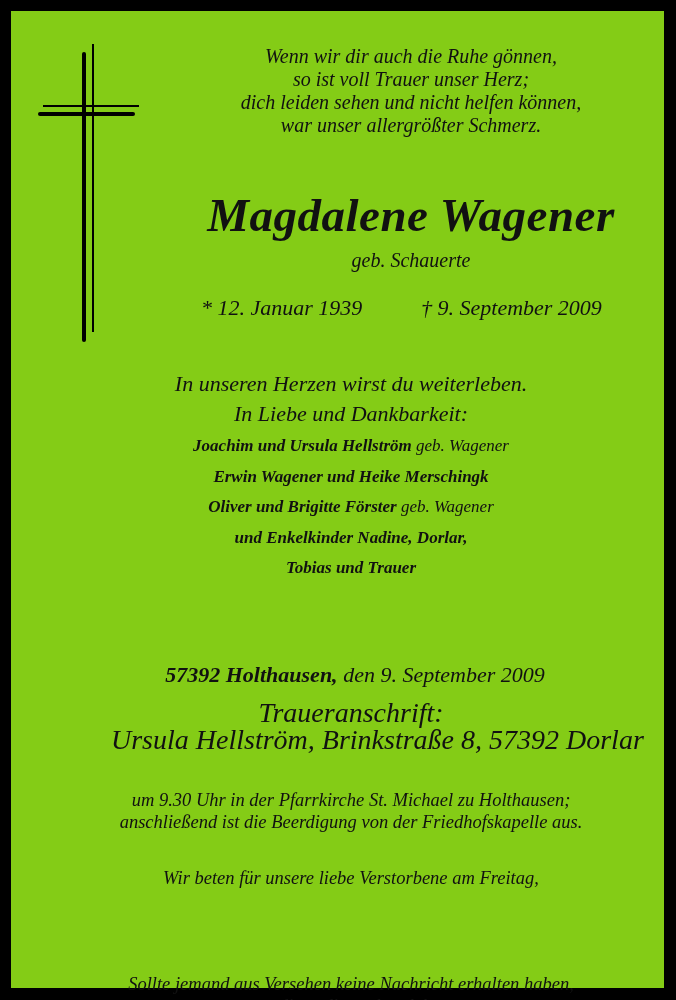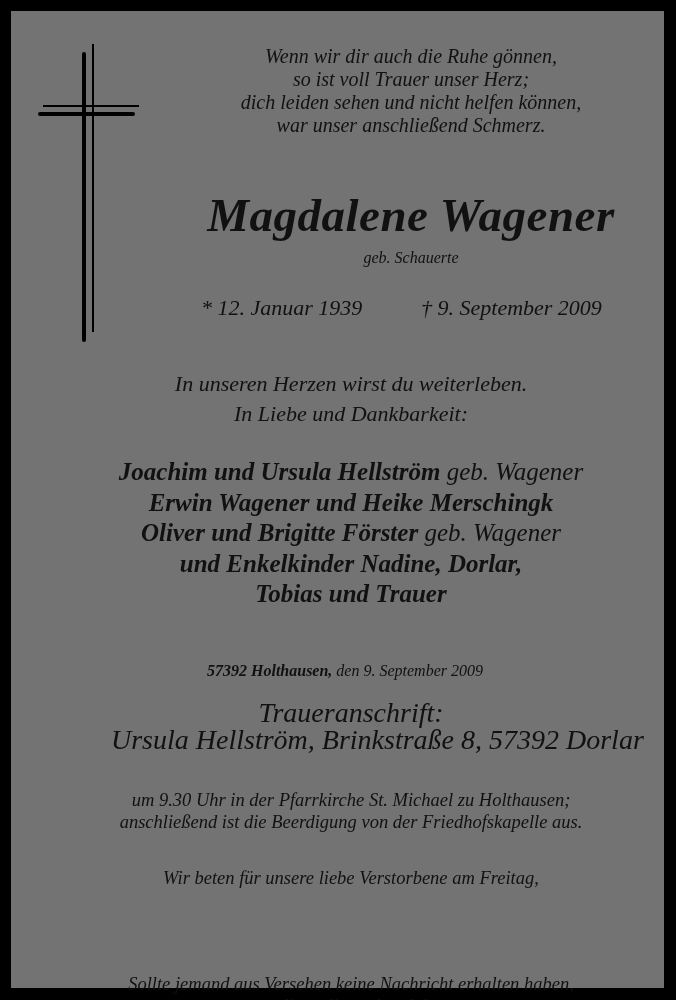--- a/index.html
+++ b/index.html
@@ -4,38 +4,38 @@
   <style>
     html, body { margin: 0; padding: 0; }
     body {
       width: 676px; height: 1000px; background: #000;
       position: relative; overflow: hidden;
       font-family: "Liberation Serif", "DejaVu Serif", serif;
       color: #111;
     }
     .card {
       position: absolute; left: 11px; top: 11px;
-      width: 653px; height: 977px; background: #737373;
+      width: 653px; height: 977px; background: #84cc16;
     }
     .cross-line { position: absolute; background: #000; }
     .t {
       position: absolute; left: 0; width: 100%; text-align: center;
       white-space: nowrap; font-style: italic;
     }
     .poem { left: 150px; width: 500px; font-size: 20px; line-height: 23px; top: 34px; }
     .name { left: 150px; width: 500px; top: 176px; font-size: 47px; font-weight: bold; line-height: 56px; letter-spacing: 0.5px; font-style: italic; }
-    .maiden { left: 150px; width: 500px; top: 238px; font-size: 16px; }
+    .maiden { left: 150px; width: 500px; top: 238px; font-size: 20px; }
     .dates { top: 284px; font-size: 22px; }
     .birth { position: absolute; left: 190px; }
     .death { position: absolute; left: 410px; }
     .remember { top: 358px; font-size: 22px; line-height: 30px; left: 80px; width: 520px; }
-    .family { top: 446px; font-size: 25px; line-height: 30.5px; left: 80px; width: 520px; }
+    .family { top: 420px; font-size: 17px; line-height: 30.5px; left: 80px; width: 520px; }
     .family b { font-weight: bold; }
     .family .norm { font-weight: normal; }
-    .place { top: 651px; font-size: 16px; left: 94px; width: 480px; }
+    .place { top: 651px; font-size: 22px; left: 104px; width: 480px; }
     .place b { font-weight: bold; }
     .address { top: 688px; font-size: 28px; line-height: 27px; left: 100px; width: 480px; }
     .info { font-size: 18.5px; line-height: 21.5px; left: 60px; width: 560px; }
     .info1 { top: 779px; }
     .info2 { top: 857px; }
     .info3 { top: 963px; }
   </style>
 </head>
 <body>
 
@@ -45,21 +45,21 @@
     <div class="cross-line" style="left:71px; top:41px; width:4px; height:290px; border-radius:2px;"></div>
     <div class="cross-line" style="left:81px; top:33px; width:2px; height:288px;"></div>
     <div class="cross-line" style="left:32px; top:94px; width:96px; height:2px;"></div>
     <div class="cross-line" style="left:27px; top:101px; width:97px; height:4px; border-radius:2px;"></div>
   </div>
 
   <div class="t poem">
     <div>Wenn wir dir auch die Ruhe gönnen,</div>
     <div>so ist voll Trauer unser Herz;</div>
     <div>dich leiden sehen und nicht helfen können,</div>
-    <div>war unser anschließend Schmerz.</div>
+    <div>war unser allergrößter Schmerz.</div>
   </div>
 
   <div class="t name">Magdalene Wagener</div>
   <div class="t maiden">geb. Schauerte</div>
 
   <div class="t dates">
     <span class="birth">* 12. Januar 1939</span>
     <span class="death">† 9. September 2009</span>
   </div>
 

